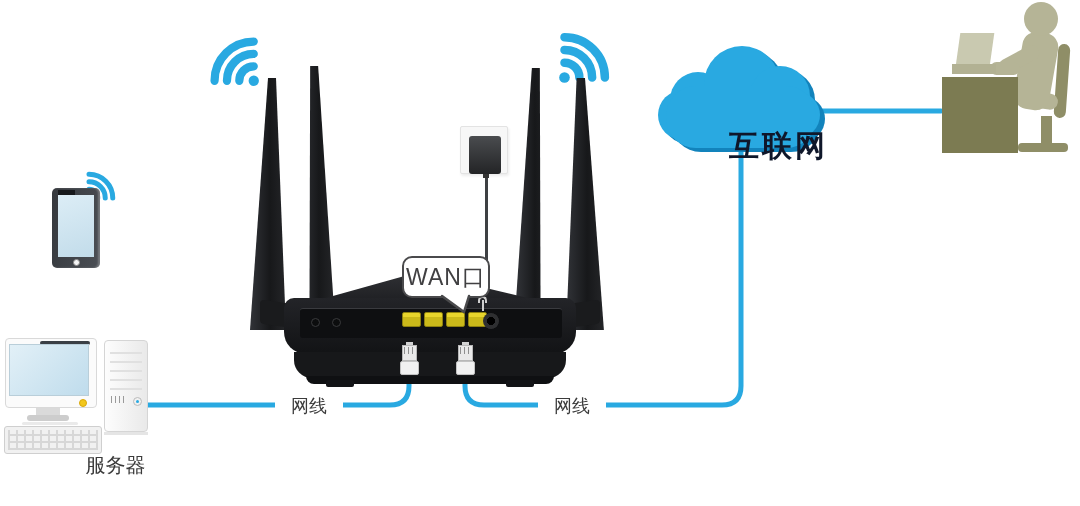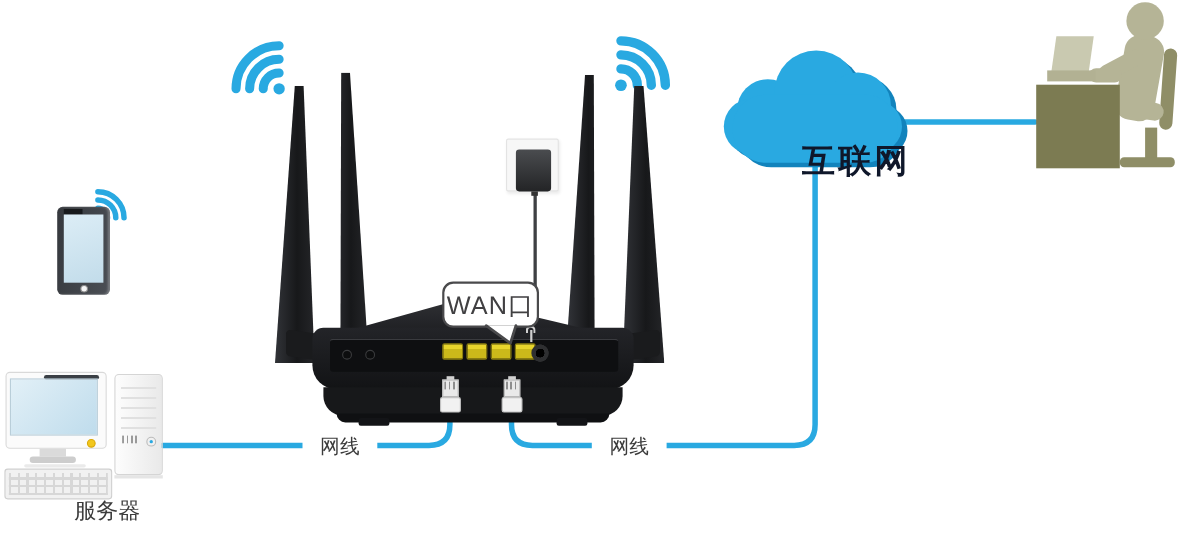--- a/index.html
+++ b/index.html
@@ -109,21 +109,21 @@
   .tower{left:104px;top:340px;width:44px;height:92px;background:linear-gradient(90deg,#fdfdfd,#e9e9e9);
          border:1px solid #d5d5d5;border-radius:4px;box-sizing:border-box;}
   .tower-slats{left:110px;top:350px;width:32px;height:40px;
                background:repeating-linear-gradient(0deg,#e0e0e0 0 2px,transparent 2px 9px);}
   .tower-grille{left:111px;top:396px;width:14px;height:7px;
                background:repeating-linear-gradient(90deg,#9a9a9a 0 1.5px,transparent 1.5px 4px);}
   .tower-btn{left:133px;top:397px;width:9px;height:9px;border-radius:50%;background:#f0f0f0;border:1px solid #bbb;box-sizing:border-box;}
   .tower-led{left:136px;top:400px;width:3px;height:3px;border-radius:50%;background:#29a9e1;}
   .tower-shadow{left:104px;top:432px;width:44px;height:3px;background:#e5e5e5;}
 
-  .server-caption{left:0;top:452px;width:195px;text-align:center;color:#3b3b3b;z-index:4;}
+  .server-caption{left:18px;top:452px;width:195px;text-align:center;color:#3b3b3b;z-index:4;}
   .server-caption .l1{font-size:20px;line-height:26px;}
   .server-caption .l2{font-size:21px;line-height:26px;}
 
   .net-lines{left:0;top:0;width:1080px;height:506px;z-index:1;}
   .z2{z-index:2;} .z3{z-index:3;} .z5{z-index:5;}
 </style>
 </head>
 <body>
 
 <div id="stage">

